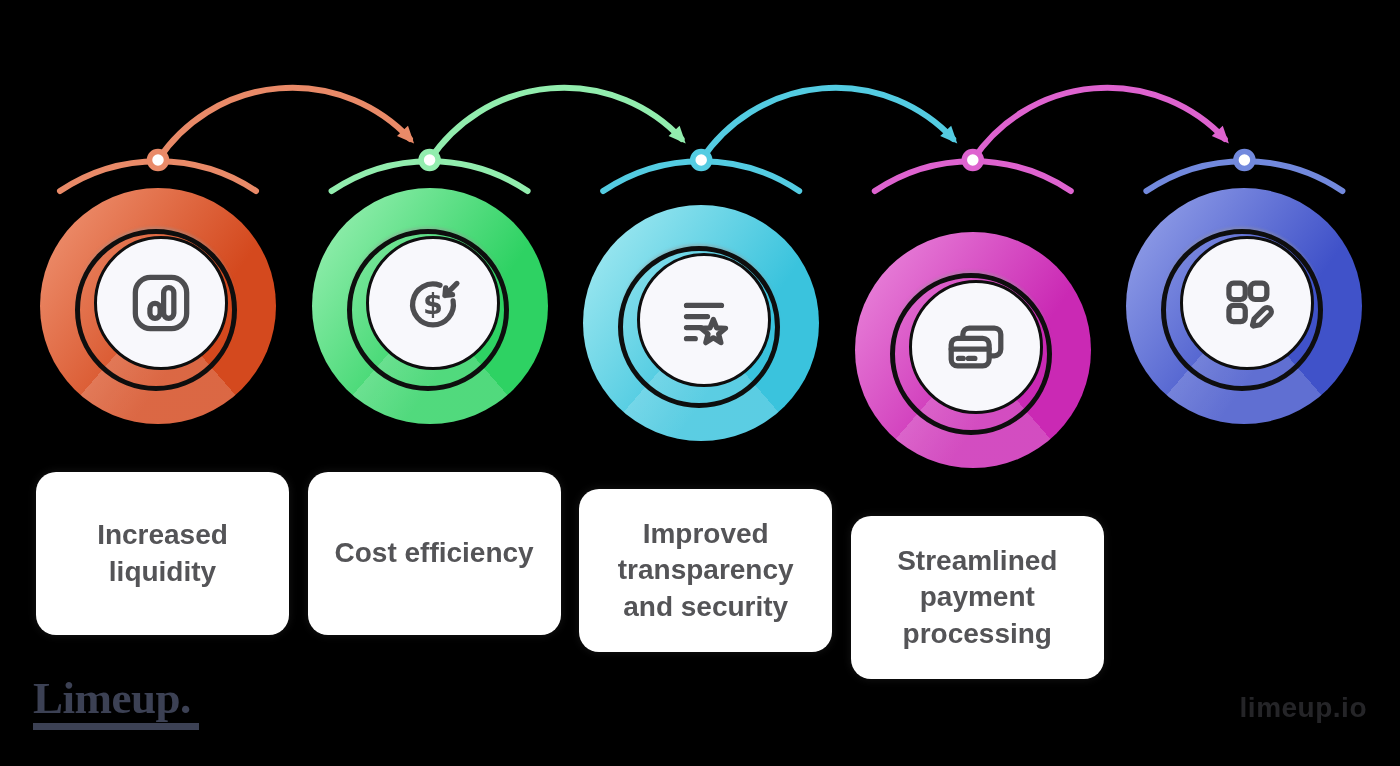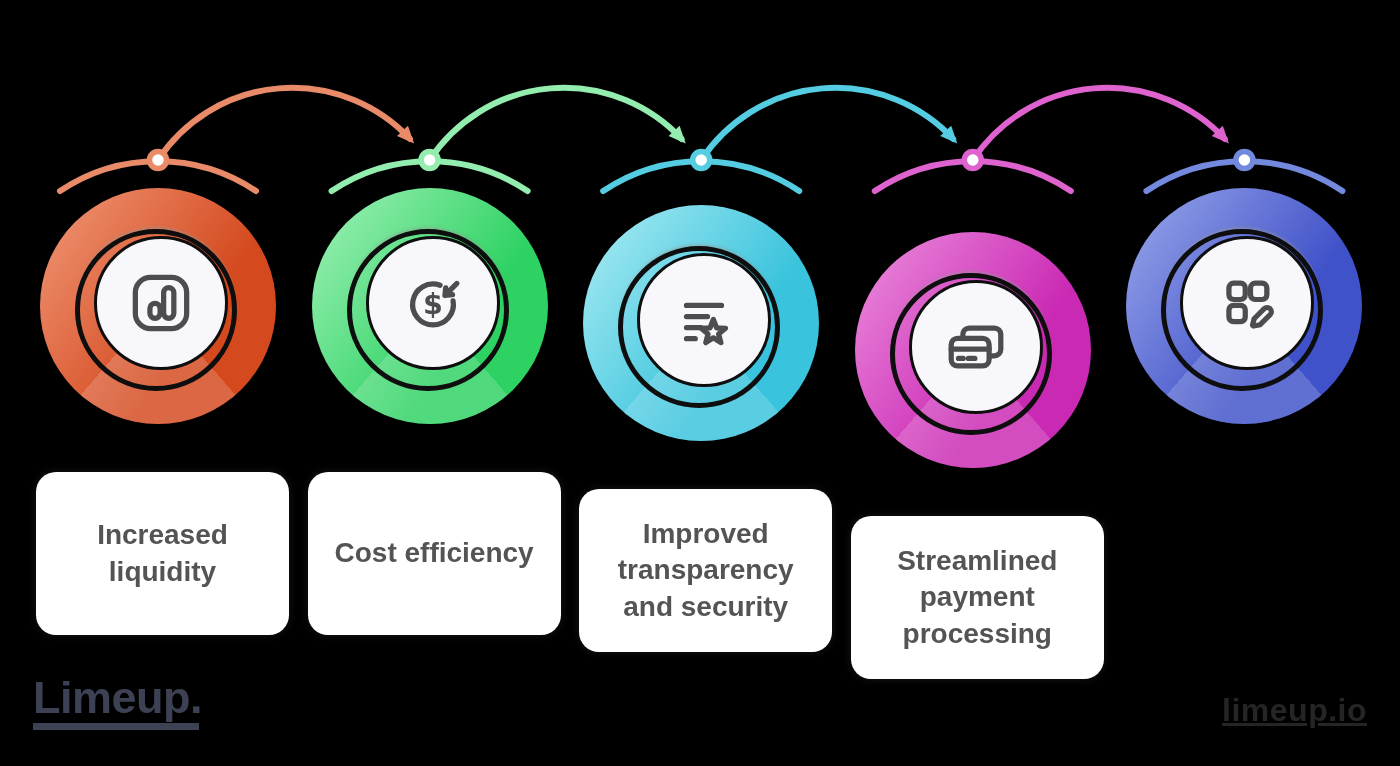--- a/index.html
+++ b/index.html
@@ -60,21 +60,21 @@
   #brand {
     position:absolute; left:33px; top:672px;
     font-size:45px; font-weight:bold; letter-spacing:-0.5px;
   }
   #brand-underline {
     position:absolute; left:33px; top:723px;
     width:166px; height:7px;
   }
   #watermark {
     position:absolute; right:33px; top:692px;
-    font-size:32px; font-weight:bold; letter-spacing:0.5px;text-decoration:underline;
+    font-size:28px; font-weight:bold; letter-spacing:0.5px;
   }
 </style>
 </head>
 <body style="background: rgb(0, 0, 0);">
 
 <div id="stage">
   <svg id="connector-layer" xmlns="http://www.w3.org/2000/svg" viewBox="0 0 1400 240">
       <defs>
         <marker id="ah0" markerUnits="userSpaceOnUse" markerWidth="24" markerHeight="24" viewBox="0 0 24 24" refX="15" refY="12" orient="auto">
           <path d="M4 4.5 L21 12 L4 19.5 Z" fill="#e98a68"></path>
@@ -179,16 +179,16 @@
               <rect x="5.8" y="5.2" width="5.6" height="5.6" rx="1.6" fill="none" stroke="#4d4d50" stroke-width="1.8" stroke-linecap="round" stroke-linejoin="round"></rect>
               <rect x="13.2" y="5.2" width="5.6" height="5.6" rx="1.6" fill="none" stroke="#4d4d50" stroke-width="1.8" stroke-linecap="round" stroke-linejoin="round"></rect>
               <rect x="5.8" y="12.8" width="5.6" height="5.6" rx="1.6" fill="none" stroke="#4d4d50" stroke-width="1.8" stroke-linecap="round" stroke-linejoin="round"></rect>
               <path d="M13.9 19.6 L14.45 17.4 L17.9 13.95 A1.45 1.45 0 0 1 19.95 16 L16.5 19.45 L14.25 19.9 Z" fill="none" stroke="#4d4d50" stroke-width="1.8" stroke-linecap="round" stroke-linejoin="round"></path>
             </svg>
       </div>
     </div>
   </div>
     </div>
 
-  <div id="brand" style="color: rgb(60, 65, 84);">Limeup.</div>
+  <div id="brand" style="color: rgb(60, 65, 84); font-family: Liberation Serif, serif;">Limeup.</div>
   <div id="brand-underline" style="background: rgb(60, 65, 84);"></div>
   <div id="watermark" style="color: rgb(37, 37, 40);">limeup.io</div>
 </div>
 
 </body></html>

